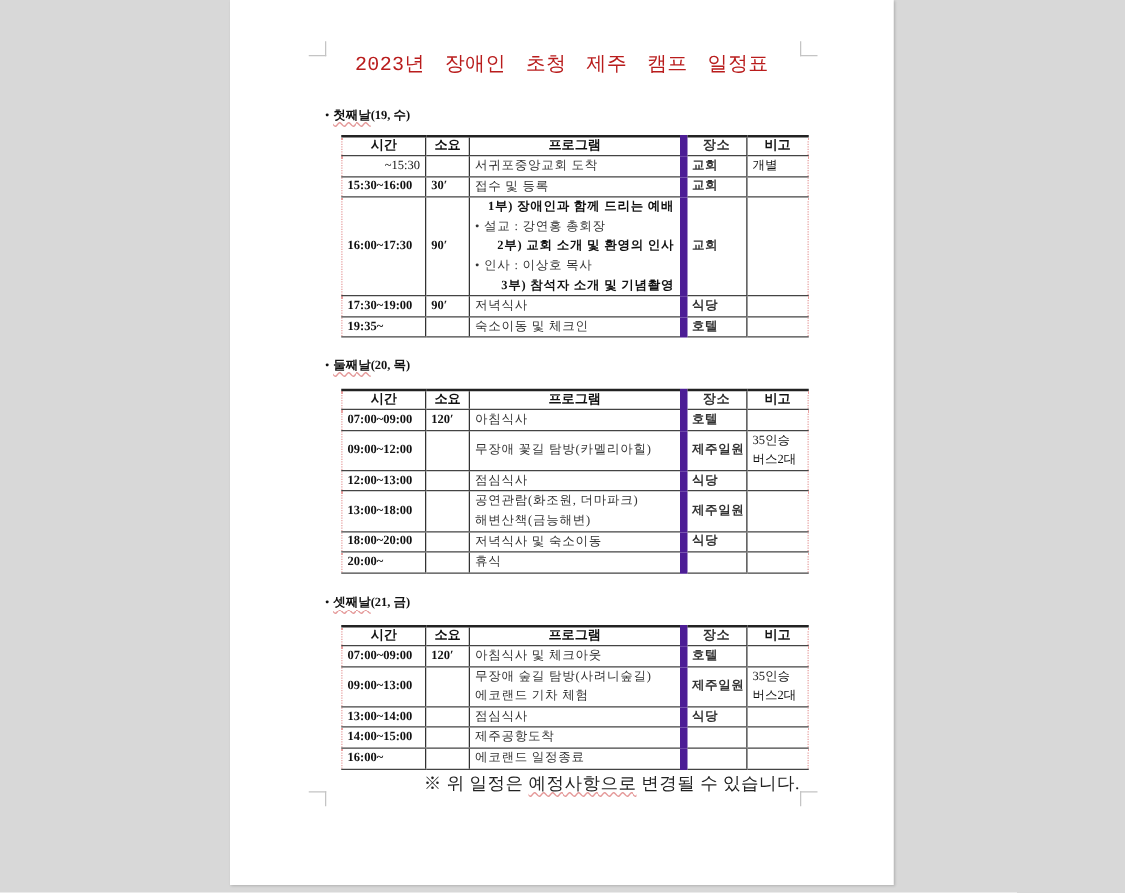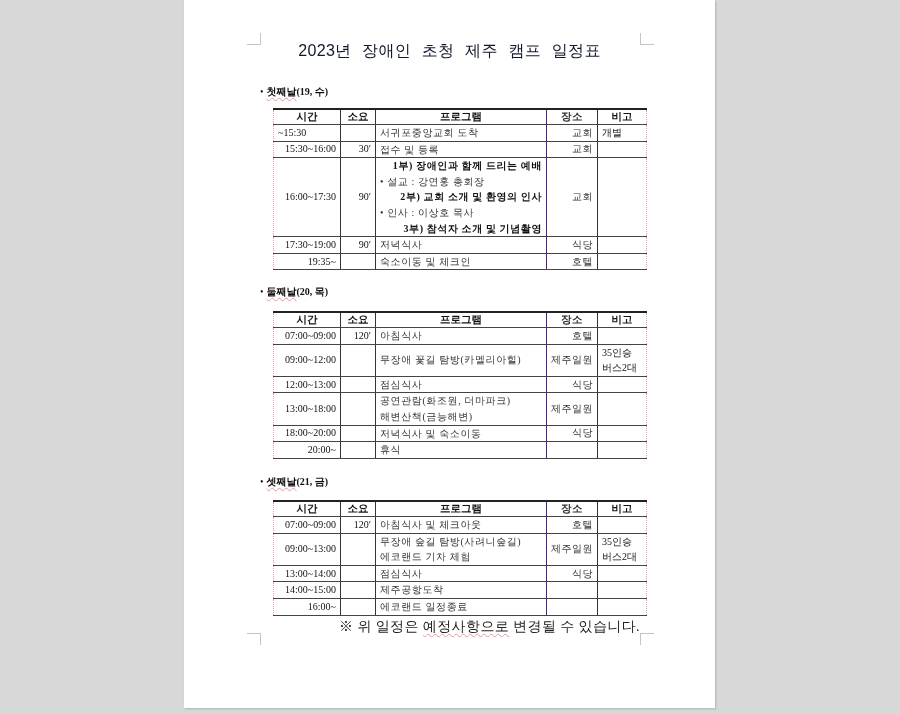--- a/index.html
+++ b/index.html
@@ -15,22 +15,22 @@
     box-shadow: 1px 1px 2px rgba(0,0,0,0.18);
   }
   .corner { position:absolute; width:13px; height:11px; border-color:#c4c4c4; border-style:solid; border-width:0; }
   .c-tl { left:63px; top:33px; border-right-width:1px; border-bottom-width:1px; }
   .c-tr { left:456px; top:33px; border-left-width:1px; border-bottom-width:1px; }
   .c-bl { left:63px; top:633px; border-right-width:1px; border-top-width:1px; }
   .c-br { left:456px; top:633px; border-left-width:1px; border-top-width:1px; }
 
   .title {
     position:absolute; left:0; top:41px; width:531px; text-align:center;
-    font-family:Liberation Sans, sans-serif;
-    font-size:16px; word-spacing:6px; letter-spacing:0.3px; color:#0f172a;
+    font-family:Liberation Mono, monospace;
+    font-size:16px; word-spacing:6px; letter-spacing:0.3px; color:#b91c1c;
   }
   .day-heading {
     position:absolute; left:76px; font-size:10px; font-weight:bold;
   }
   .day-heading .lbl { text-decoration: underline wavy #e59a9a; text-decoration-thickness:1px; text-underline-offset:2px; }
   .day-heading .bul { margin-right:3px; font-weight:normal; }
 
   table.sched {
     position:absolute; left:89px; width:373px;
     border-collapse:collapse; table-layout:fixed;
@@ -42,23 +42,23 @@
   table.sched col.c3 { width:171px; }
   table.sched col.c4 { width:51px; }
   table.sched col.c5 { width:49px; }
   table.sched th, table.sched td {
     border-top:1px solid #444; border-bottom:1px solid #444;
     padding:0 4px; white-space:nowrap; overflow:hidden; vertical-align:middle;
     line-height:14px;
   }
   table.sched th { font-weight:bold; text-align:center; border-top:2px solid #222; font-size:10.5px; }
   table.sched td + td, table.sched th + th { border-left:1px solid #333; }
-  table.sched td.place, table.sched th.place { border-left:1px solid #4c1d95; }
-  .t-center { text-align:right; }
-  .t-right { text-align:left; }
+  table.sched td.place, table.sched th.place { border-left:6px solid #4c1d95; }
+  .t-center { text-align:left;font-weight:bold; }
+  .t-right { text-align:right; }
   .t-left { text-align:left; }
   .prog { text-align:left; color:#333; letter-spacing:0.6px; }
   .prog div { line-height:15.6px; }
   .prog .b { font-weight:bold; color:#111;text-align:right; }
   .note div { line-height:15.6px; }
   .place { color:#333; letter-spacing:0.5px; }
 
   .footnote {
     position:absolute; right:75px; top:618px; font-size:14px; color:#222; letter-spacing:0.4px;
   }

